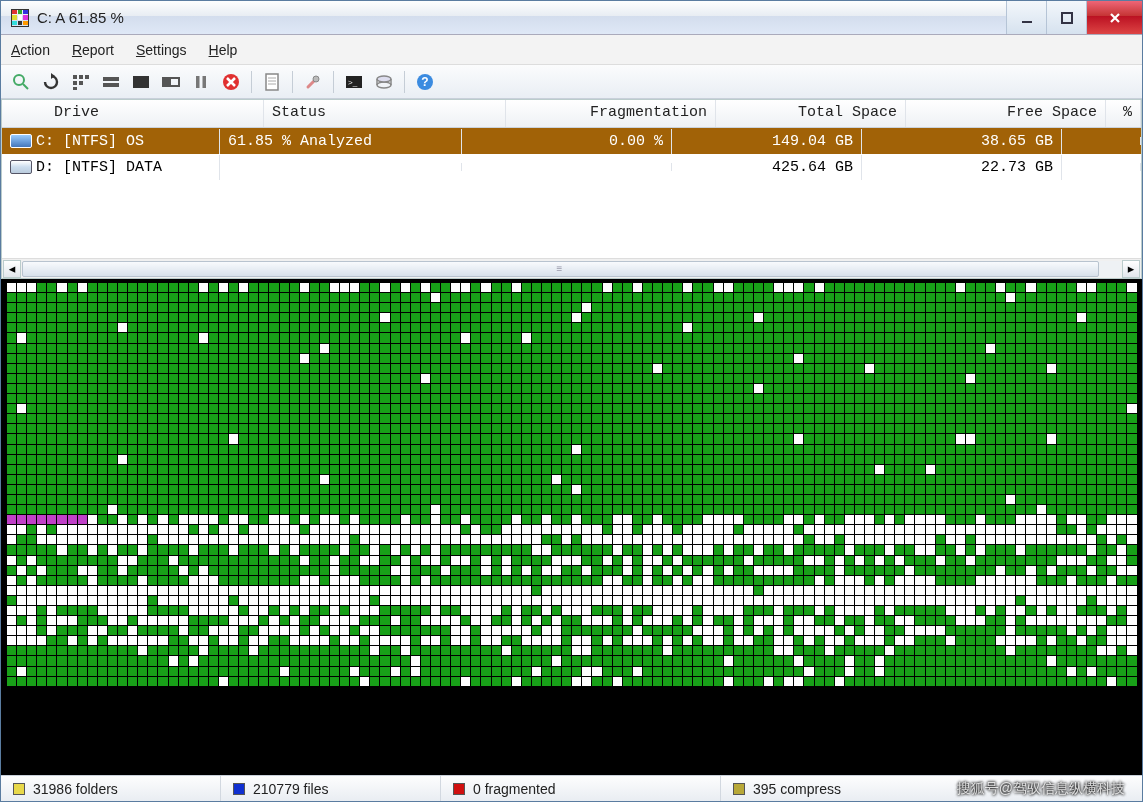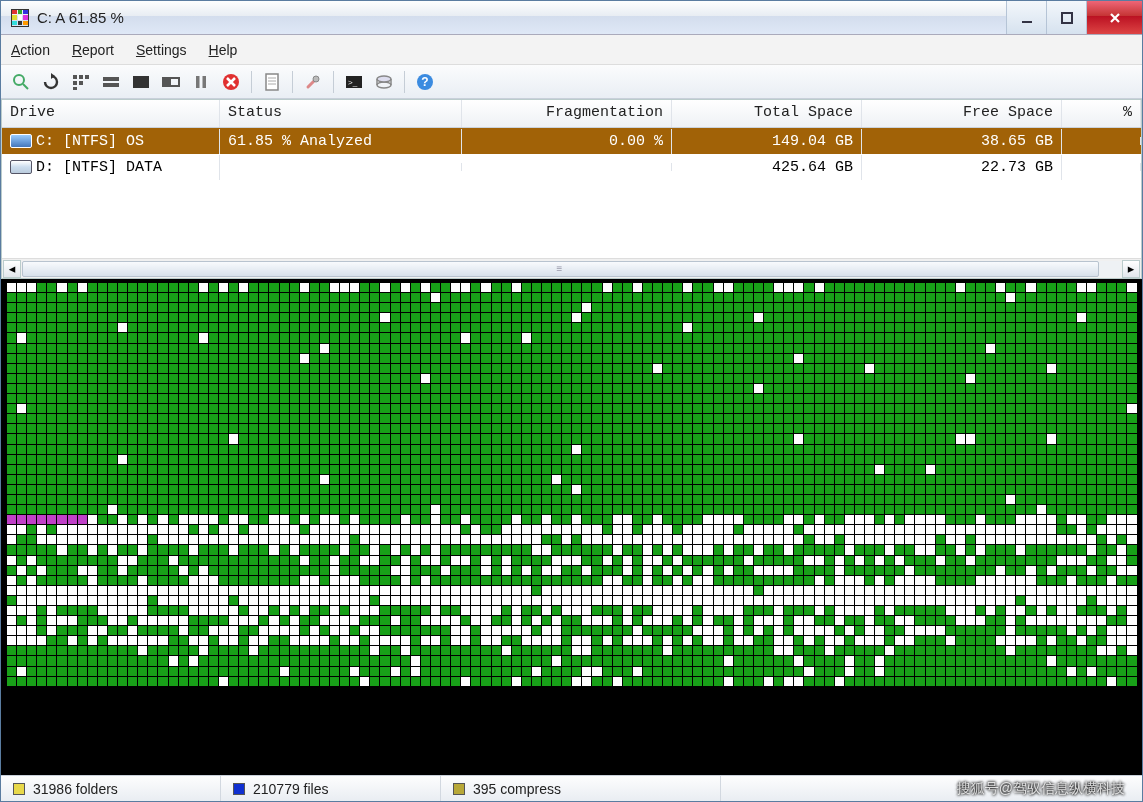--- a/index.html
+++ b/index.html
@@ -15,21 +15,21 @@
 .win-btn { width: 40px; display: flex; align-items: center; justify-content: center; border-left: 1px solid #b5c4d6; background: linear-gradient(to bottom,#f3f7fb,#d6e2ef); }
 .win-btn.close { width: 56px; background: linear-gradient(to bottom,#e67,#c53434 45%,#b12 46%,#d44); border-top-right-radius:0; }
 .win-btn svg { width:14px; height:14px; }
 .menubar { height: 30px; background: #f3f3f3; display: flex; align-items: center; padding: 0 10px; gap: 22px; font-size: 14px; color: #222; border-bottom: 1px solid #ddd;}
 .menubar .mi { cursor: default; }
 .menubar .mi .u { text-decoration: underline; }
 .toolbar { height: 34px; background: linear-gradient(to bottom,#fbfcfd,#e9eef4); border-bottom: 1px solid #c8d0da; display: flex; align-items: center; padding: 0 8px; gap: 6px; }
 .tb-btn { width: 24px; height: 24px; display:flex; align-items:center; justify-content:center; border-radius:3px; }
 .tb-sep { width:1px; height:22px; background:#c5cdd6; margin:0 2px;}
 .drive-list { background:#fff; border:1px solid #bcc; }
-.dl-head { display:flex; background: linear-gradient(to bottom,#fff,#eef1f5); border-bottom:1px solid #cbd3dc; height:28px; font-family: Consolas,"Courier New",monospace; font-size:15px; color:#222;}
+.dl-head { display:flex; background: linear-gradient(to bottom,#fff,#eef1f5); border-bottom:1px solid #cbd3dc; height:28px; font-family: Consolas,"Courier New",monospace; font-size:15px; color:#222;padding-left:44px;}
 .dl-head div, .dl-row div.c { padding:4px 8px; border-right:1px solid #e0e4ea; white-space:nowrap; overflow:hidden; }
 .col-drive{width:218px;} .col-status{width:242px;} .col-frag{width:210px; text-align:right;} .col-total{width:190px;text-align:right;} .col-free{width:200px;text-align:right;} .col-pct{flex:1;text-align:right;}
 .dl-body { height: 130px; overflow:hidden; background:#fff;}
 .dl-row { display:flex; height:26px; align-items:center; font-family: Consolas,"Courier New",monospace; font-size:15px; }
 .dl-row.selected { background:#a16207; color:#fff; }
 .dl-row .drive-ico { width:22px; height:14px; margin-right:4px; display:inline-block; vertical-align:middle; border:1px solid #556; border-radius:2px; background:linear-gradient(to bottom,#fff,#cde 50%,#bcd);}
 .dl-row.selected .drive-ico{border-color:#fff;background:linear-gradient(to bottom,#9cf,#47b);}
 .hscroll { height:20px; background:#f0f0f0; border-top:1px solid #ddd; display:flex; align-items:center;}
 .hscroll .arr{width:18px;height:18px;display:flex;align-items:center;justify-content:center;background:linear-gradient(to bottom,#fff,#e2e6ec);border:1px solid #bcc;margin:1px;}
 .hscroll .track{flex:1;height:16px;background:#eef1f4;position:relative;}
@@ -4704,18 +4704,22 @@
   <div class="statusbar">
     <div class="sb-seg">
         <span class="sq" style="background:#e8d84a"></span>
         <span><span>31986</span> <span>folders</span></span>
       </div>
     <div class="sb-seg">
         <span class="sq" style="background:#1030d0"></span>
         <span><span>210779</span> <span>files</span></span>
       </div>
     <div class="sb-seg">
+        <span class="sq" style="background:#d01010"></span>
+        <span><span>0</span> <span>fragmented</span></span>
+      </div>
+    <div class="sb-seg">
         <span class="sq" style="background:#b8a838"></span>
         <span><span>395</span> <span>compress</span></span>
       </div>
   </div>
 </div>
 <div class="watermark">搜狐号@驾驭信息纵横科技</div>
 
 </body></html>

